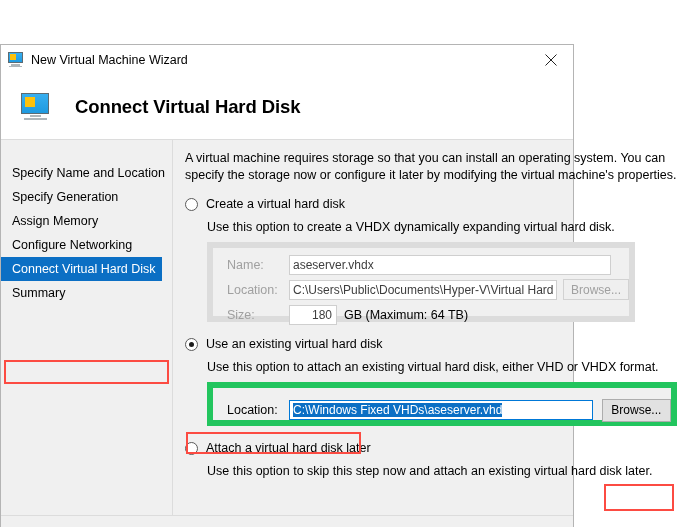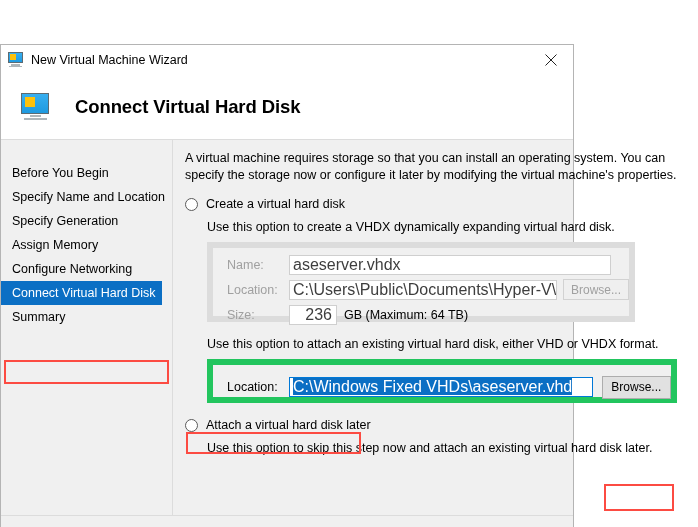--- a/index.html
+++ b/index.html
@@ -224,21 +224,21 @@
   .field-label {
     width: 62px;
     font-size: 12.5px;
     flex: none;
   }
   .field-label.disabled { color: #a0a0a0; }
   .txt {
     box-sizing: border-box;
     height: 20px;
     line-height: 18px;
-    font-size: 16px;
+    font-size: 12px;
     padding: 0 3px;
     background: #ffffff;
     border: 1px solid #cfcfcf;
     color: #3e3e3e;
     white-space: nowrap;
     overflow: hidden;
   }
   .txt.active {
     border: 1px solid #0078d7;
     color: #000000;
@@ -353,21 +353,20 @@
       <div class="mon-star" style="left:4px;top:4px;width:10px;height:10px;"></div>
       <div class="mon-base" style="left:9px;top:22px;width:11px;height:2px;"></div>
       <div class="mon-base" style="left:3px;top:25px;width:23px;height:2px;"></div>
     </div>
     <div class="header-title">Connect Virtual Hard Disk</div>
   </div>
 
   <div class="body-area">
 
     <div class="sidebar">
-      <div class="nav-item">Before You Begin</div>
       <div class="nav-item">Specify Name and Location</div>
       <div class="nav-item">Specify Generation</div>
       <div class="nav-item">Assign Memory</div>
       <div class="nav-item">Configure Networking</div>
       <div class="nav-item selected">Connect Virtual Hard Disk</div>
       <div class="nav-item">Summary</div>
     </div>
 
     <div class="content">
 
@@ -385,27 +384,31 @@
             <span class="field-label disabled">Name:</span>
             <span class="txt" id="name-input">aseserver.vhdx</span>
           </div>
           <div class="field-row">
             <span class="field-label disabled">Location:</span>
             <span class="txt" id="loc-input-1">C:\Users\Public\Documents\Hyper-V\Virtual Hard Disks\</span>
             <span class="btn disabled" style="margin-left:6px;height:21px;min-width:66px;">Browse...</span>
           </div>
           <div class="field-row">
             <span class="field-label disabled">Size:</span>
-            <span class="txt num">236</span>
+            <span class="txt num">180</span>
             <span class="unit">GB (Maximum: 64 TB)</span>
           </div>
         </div>
       </div>
 
       <div class="option" style="margin-top:14px;">
+        <div class="opt-row">
+          <span class="radio checked"></span>
+          <span class="opt-label">Use an existing virtual hard disk</span>
+        </div>
         <div class="opt-desc">Use this option to attach an existing virtual hard disk, either VHD or VHDX format.</div>
 
         <div class="group" id="group-existing">
           <div class="field-row">
             <span class="field-label">Location:</span>
             <span class="txt active" id="loc-input-2"><span class="sel-text">C:\Windows Fixed VHDs\aseserver.vhd</span></span>
             <span class="btn" style="margin-left:9px;height:23px;min-width:62px;">Browse...</span>
           </div>
         </div>
       </div>

